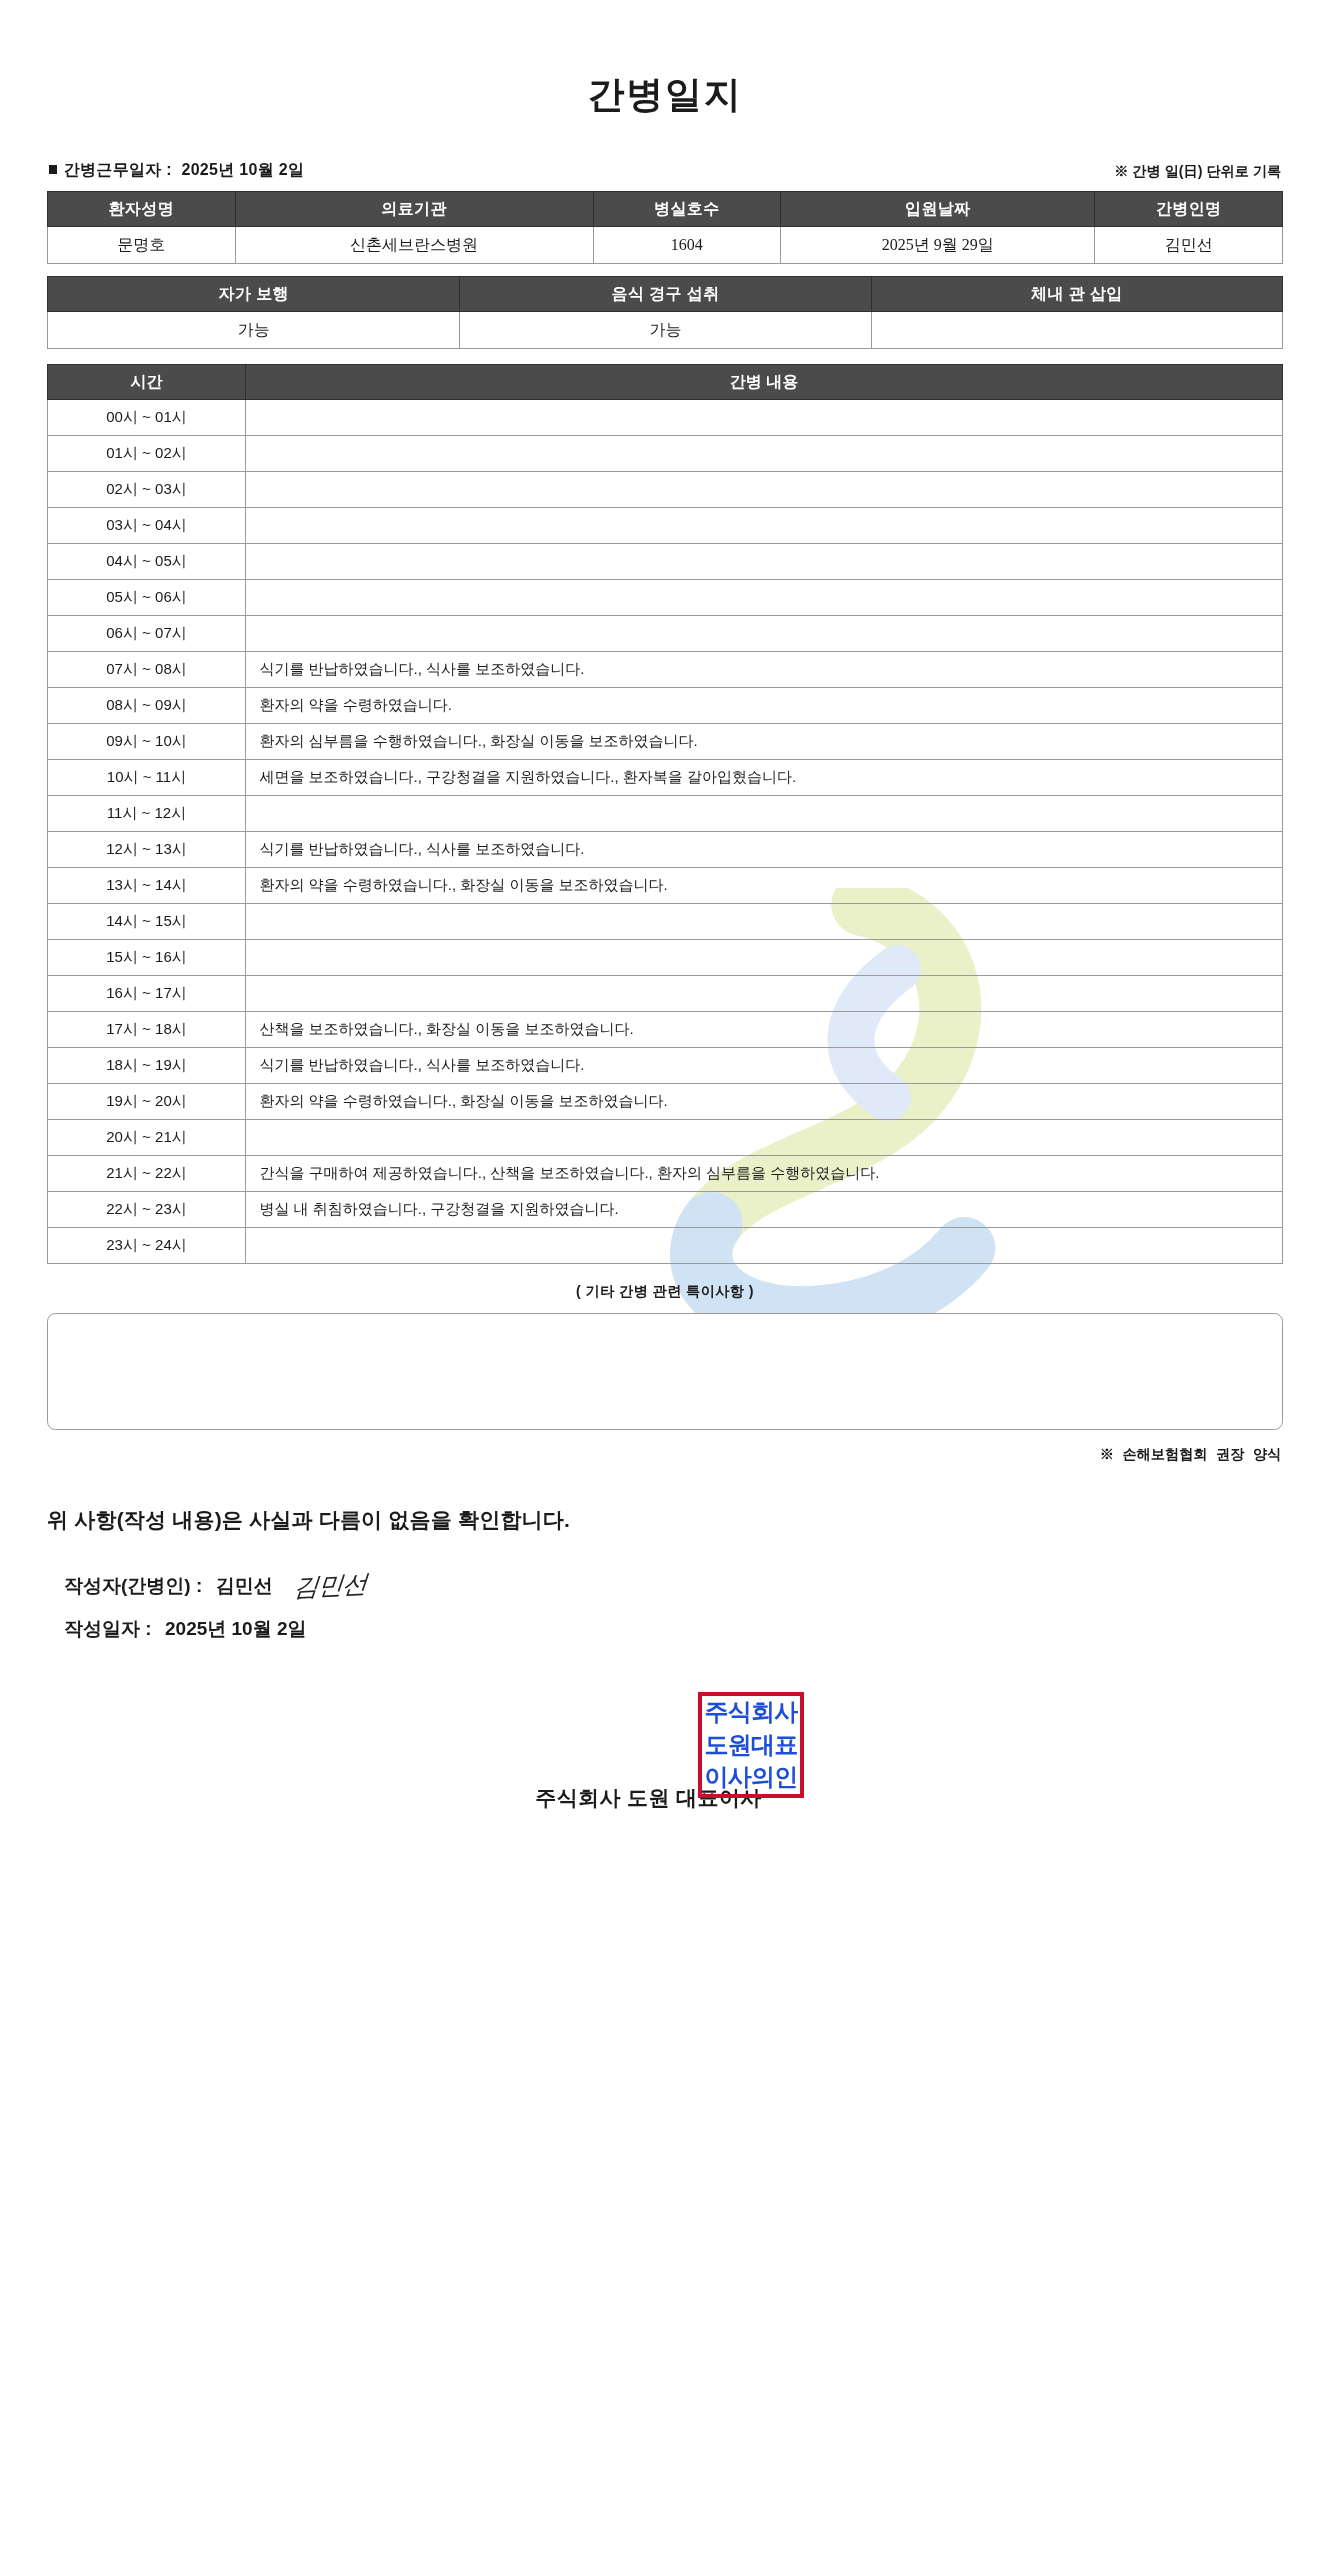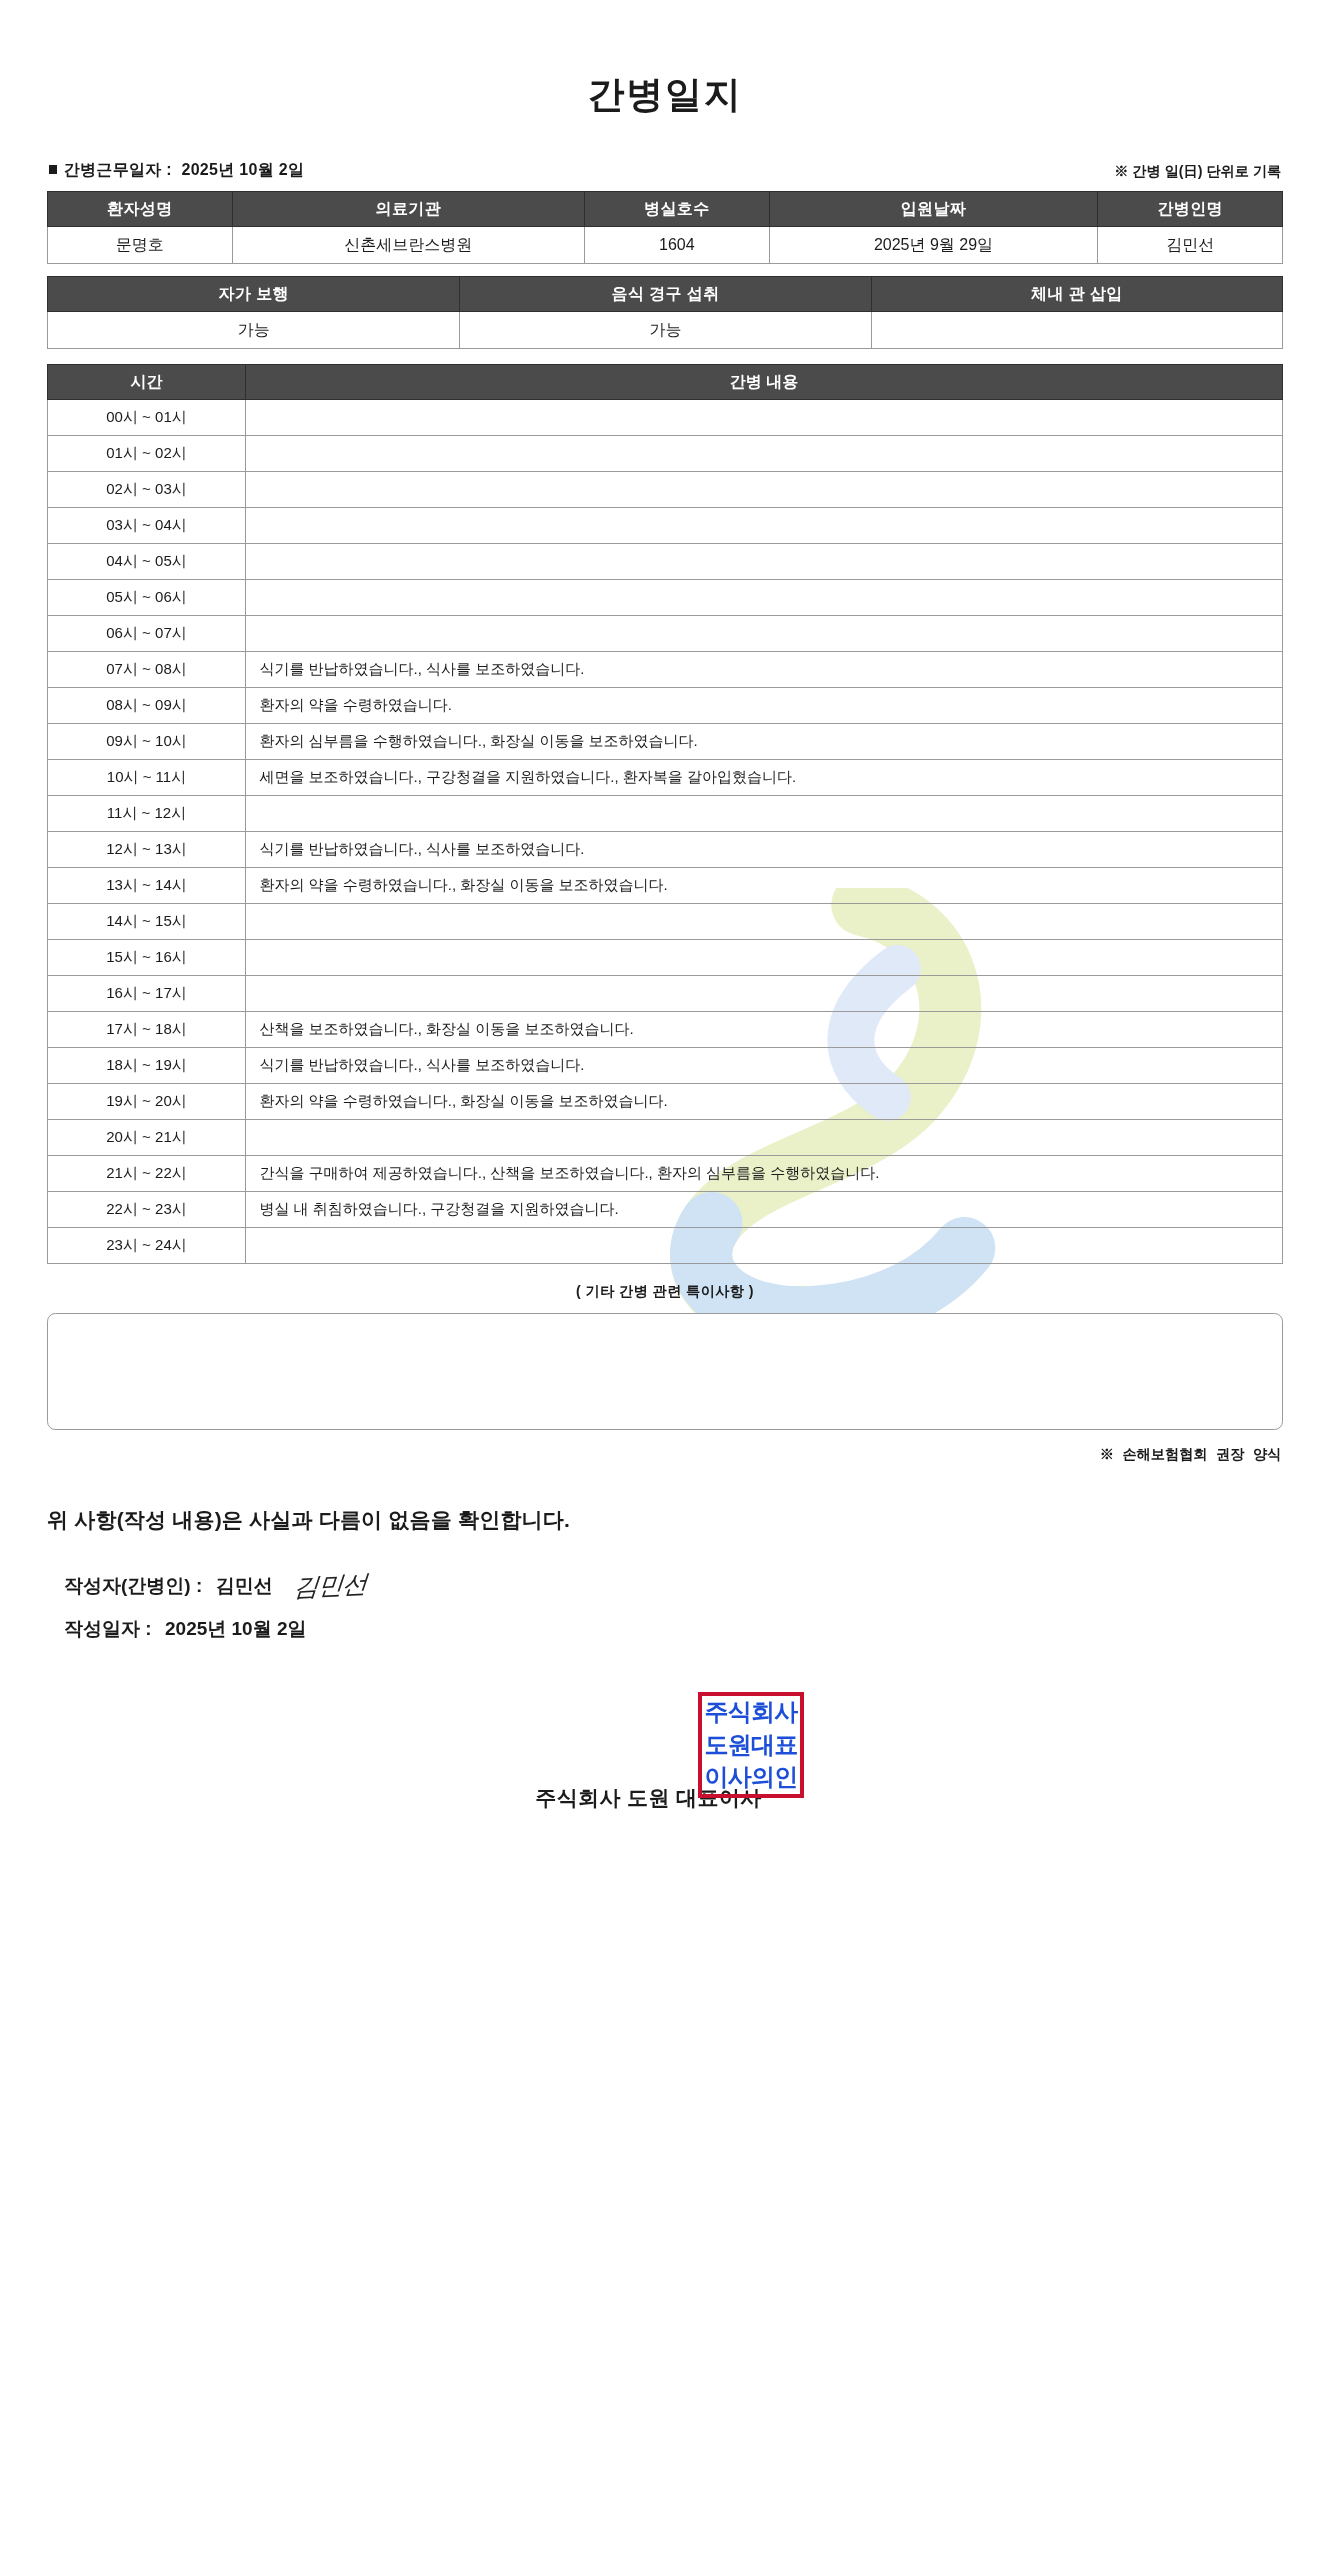--- a/index.html
+++ b/index.html
@@ -77,20 +77,21 @@
     height: 35px;
     border: 0.8px solid #2f2f2f;
     letter-spacing: 0.4px;
   }
   .t-body td {
     background: #ffffff;
     font-size: 16px;
     text-align: center;
     height: 37px;
     border: 0.8px solid #9a9a9a;
+    font-family: Liberation Serif, serif;
   }
 
   .tbl-patient { margin-bottom: 6px; border-radius: 20px; }
   .tbl-mobility { margin-top: 11.7px; }
 
   .tbl-log { margin-top: 15px; }
   .tbl-log thead td {
     background: #4b4b4b;
     color: #fff;
     font-weight: bold;

